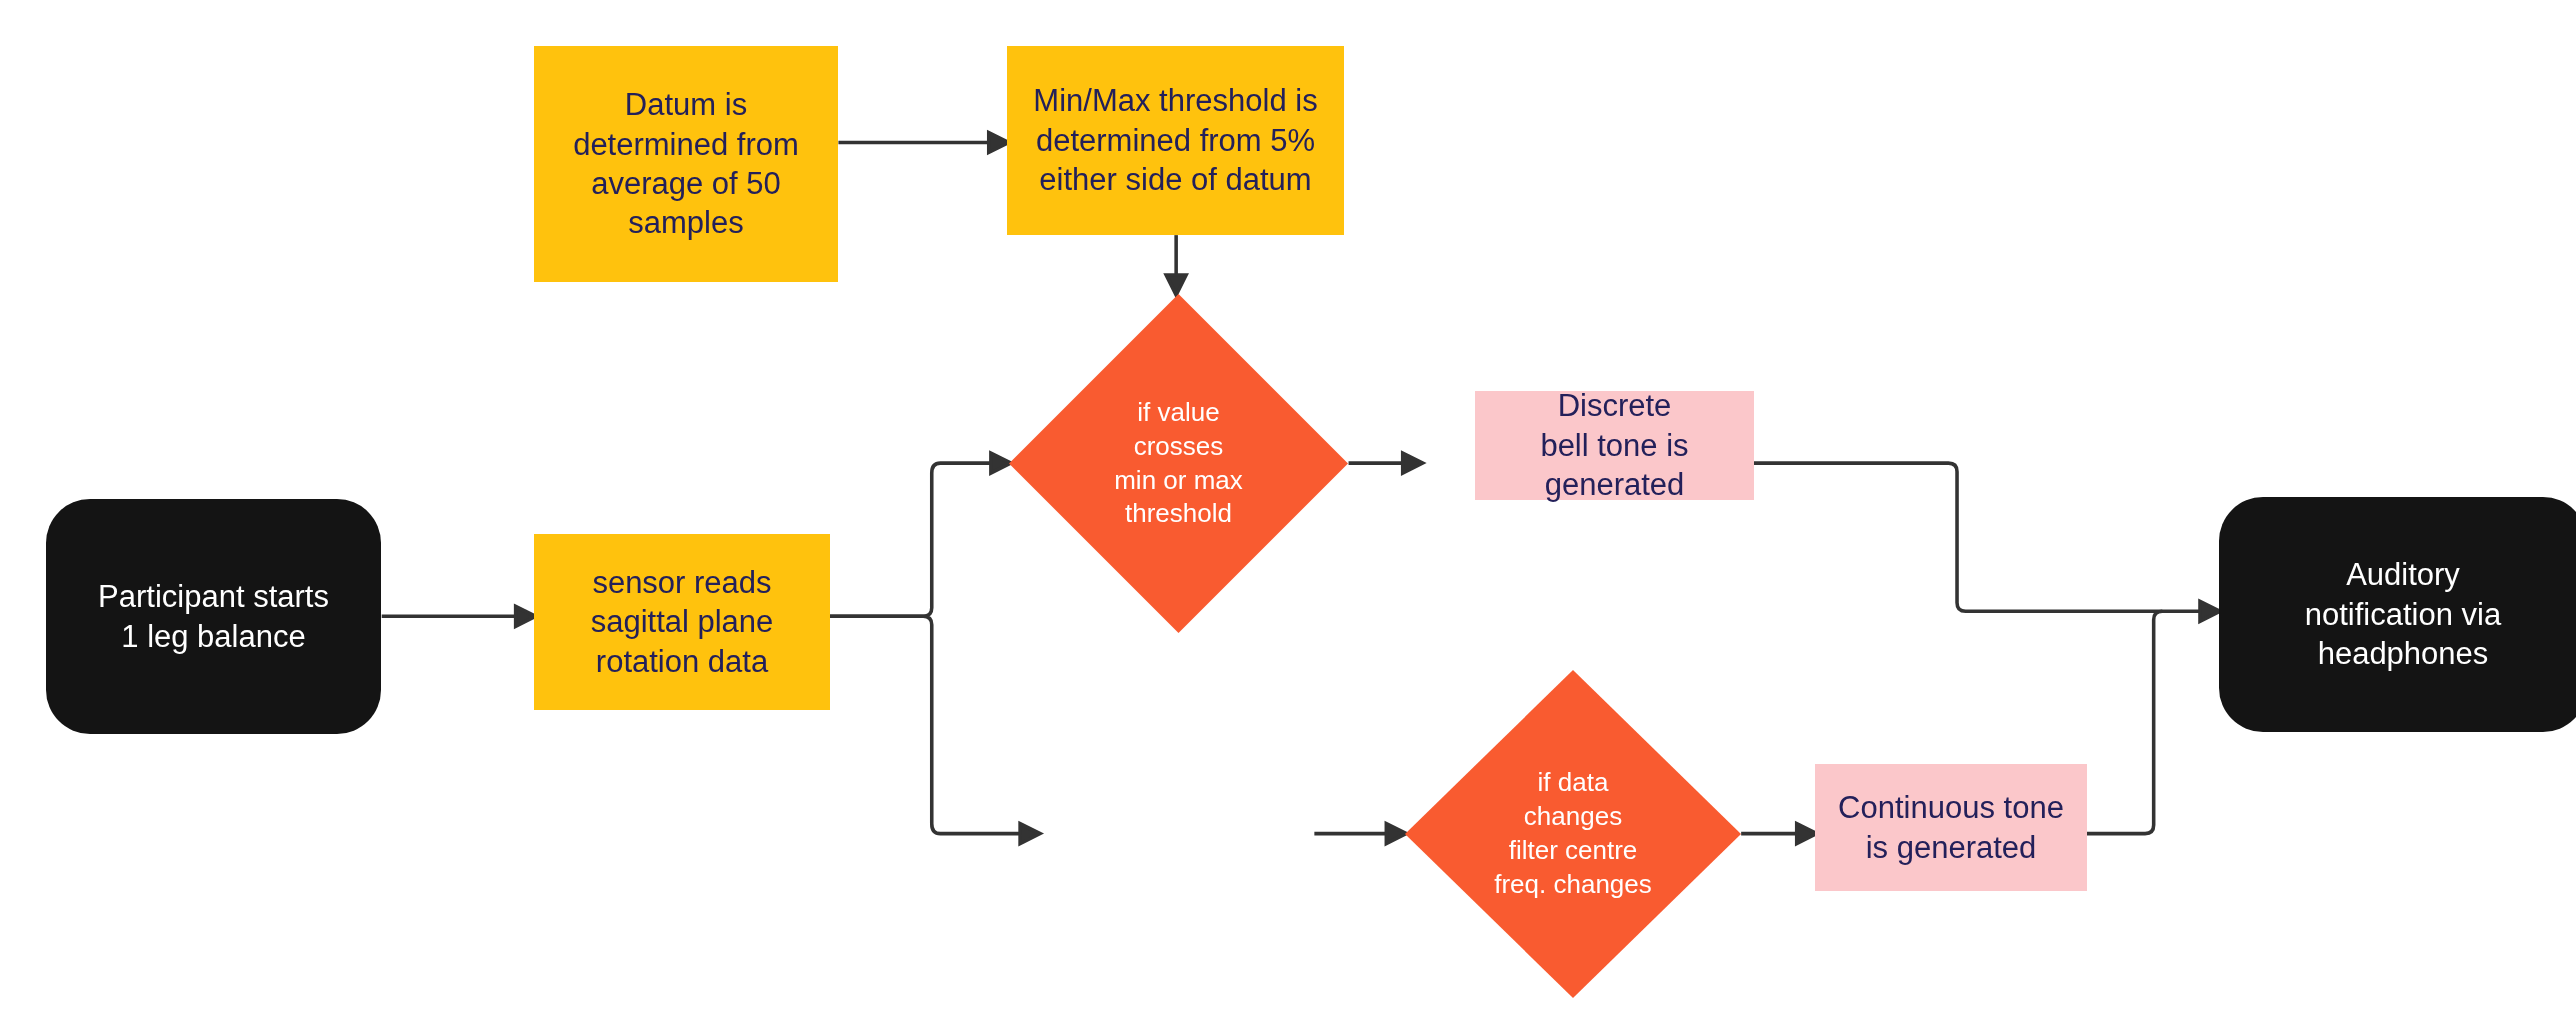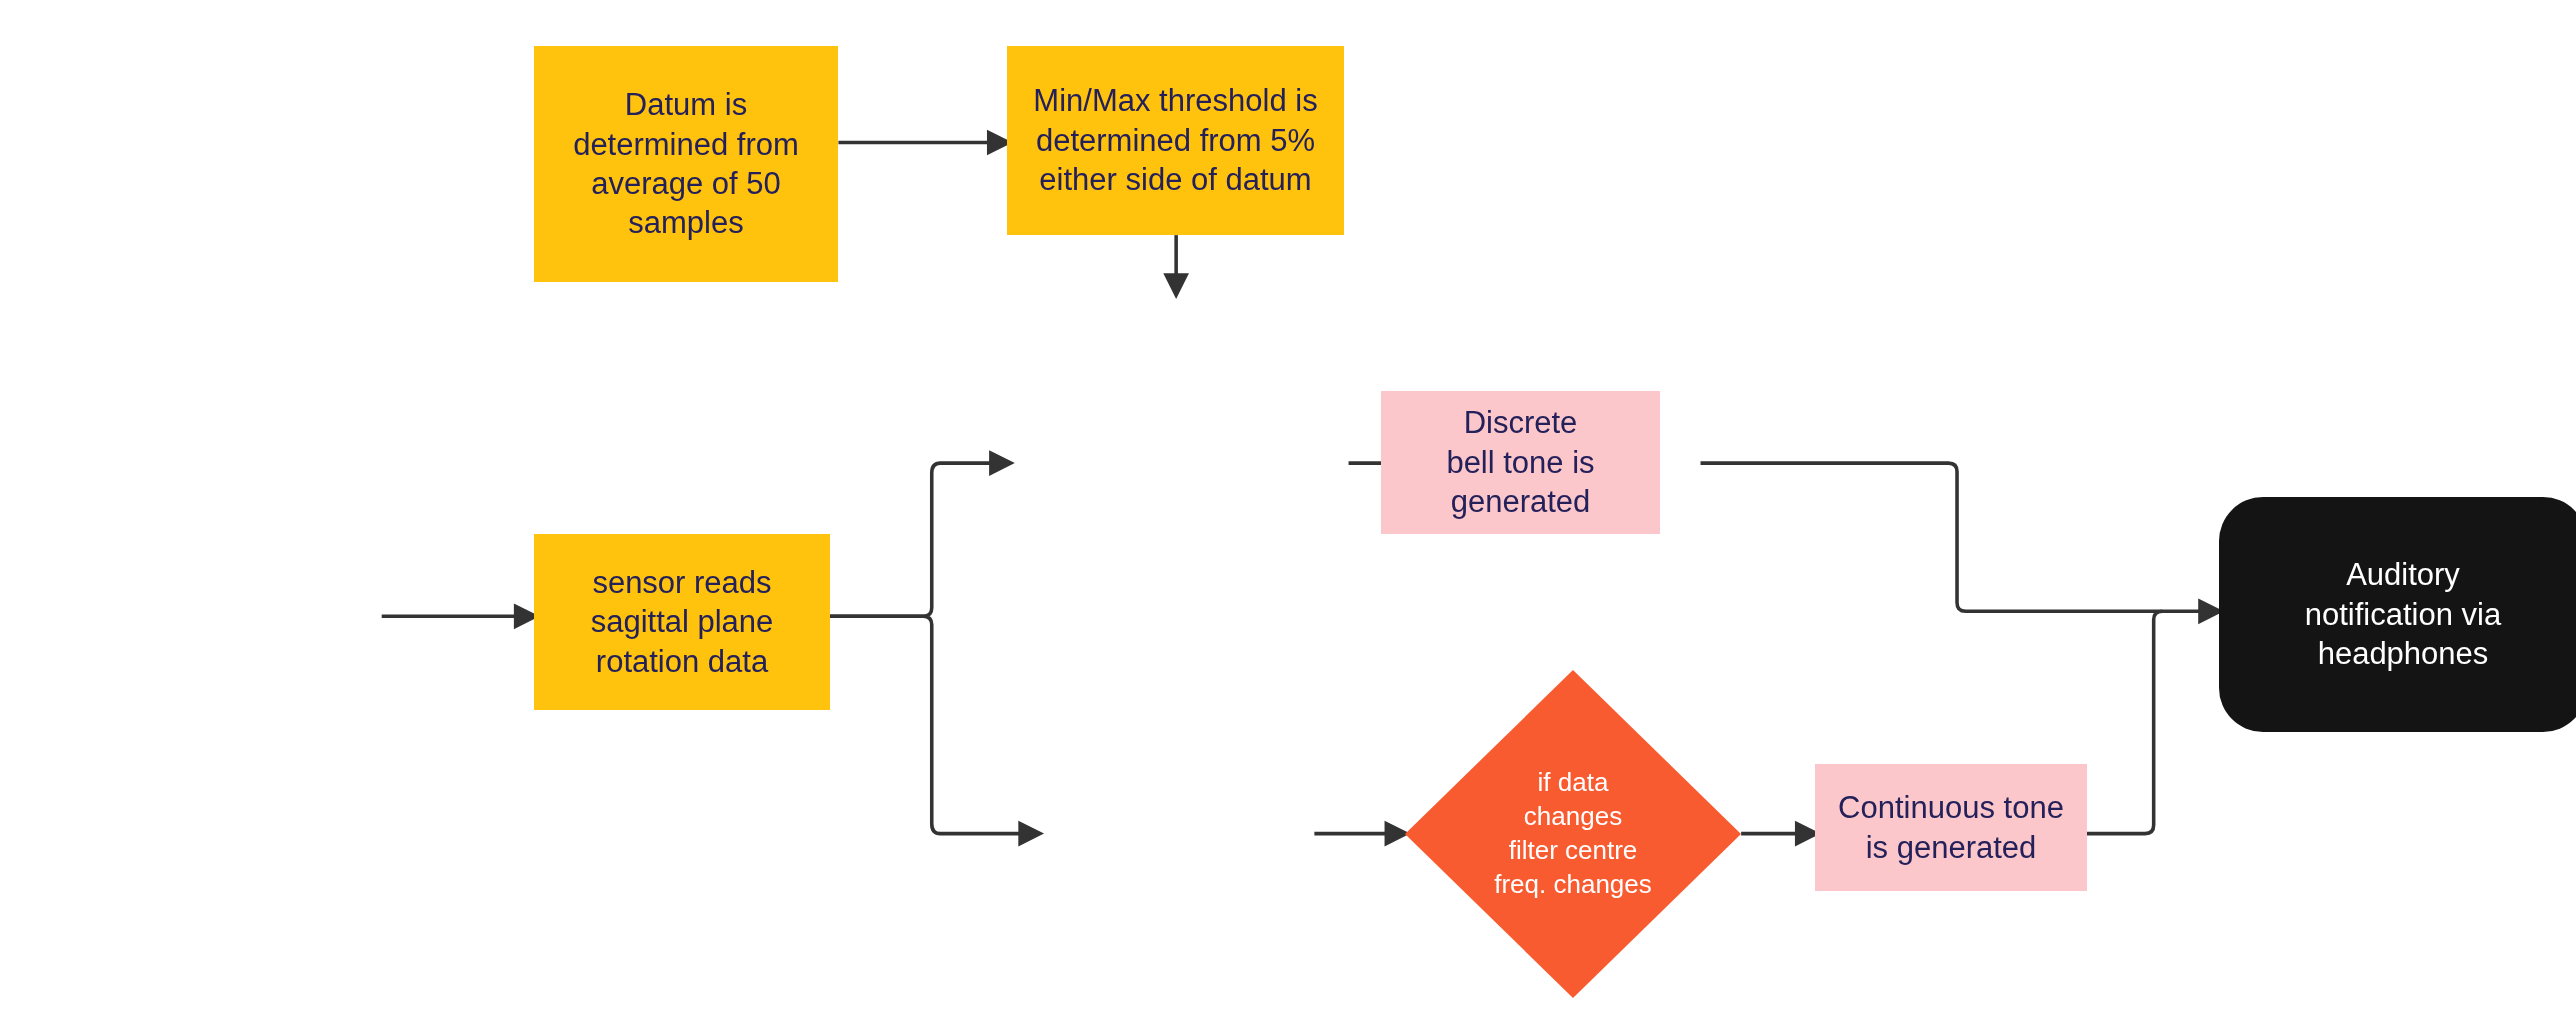--- a/index.html
+++ b/index.html
@@ -38,21 +38,21 @@
     clip-path:polygon(50% 0,100% 50%,50% 100%,0 50%);
   }
   .diamond .label{font-size:26px;line-height:1.3}
 
   
   #n-start     {left:46px;   top:499px; width:335px; height:235px}
   #n-datum     {left:534px;  top:46px;  width:304px; height:236px}
   #n-minmax    {left:1007px; top:46px;  width:337px; height:189px}
   #n-sensor    {left:534px;  top:534px; width:296px; height:176px}
   #n-threshold {left:1009px; top:294px; width:339px; height:339px}
-  #n-discrete  {left:1381px; top:391px; width:279px; height:143px}
+  #n-discrete  {left:1475px; top:391px; width:279px; height:109px}
   #n-scaled    {left:1039px; top:764px;width:276px; height:140px}
   #n-freq      {left:1405px; top:670px; width:336px; height:328px}
   #n-continuous{left:1815px; top:764px;width:272px; height:127px}
   #n-end       {left:2219px; top:497px; width:368px; height:235px}
 </style>
 </head>
 <body>
 
 <div class="canvas">
 
@@ -67,40 +67,50 @@
     <path d="M 535 865 H 723" marker-end="url(#arrow)"></path>
     <path d="M 1164 865 H 1295 Q 1307 865 1307 853 V 664 Q 1307 650 1319 650 H 1390" marker-end="url(#arrow)"></path>
     <path d="M 1164 865 H 1295 Q 1307 865 1307 877 V 1156 Q 1307 1170 1319 1170 H 1431" marker-end="url(#arrow)"></path>
     <path d="M 1892 650 H 1968" marker-end="url(#arrow)"></path>
     <path d="M 2386 650 H 2734 Q 2746 650 2746 662 V 846 Q 2746 858 2758 858 H 3087" marker-end="url(#arrow)"></path>
     <path d="M 1844 1170 H 1945" marker-end="url(#arrow)"></path>
     <path d="M 2443 1170 H 2521" marker-end="url(#arrow)"></path>
     <path d="M 2928 1170 H 3010 Q 3022 1170 3022 1158 V 870 Q 3022 858 3034 858"></path>
   </svg>
 
+  <div class="node term" id="n-start">
+    <span class="label">Participant starts
+1 leg balance</span>
+  </div>
 
   <div class="node proc" id="n-datum">
     <span class="label">Datum is
 determined from
 average of 50
 samples</span>
   </div>
 
   <div class="node proc" id="n-minmax">
     <span class="label">Min/Max threshold is
 determined from 5%
 either side of datum</span>
   </div>
 
   <div class="node proc" id="n-sensor">
     <span class="label">sensor reads
 sagittal plane
 rotation data</span>
   </div>
 
+  <div class="node diamond" id="n-threshold">
+    <span class="label">if value
+crosses
+min or max
+threshold</span>
+  </div>
 
   <div class="node out" id="n-discrete">
     <span class="label">Discrete
 bell tone is
 generated</span>
   </div>
 
 
   <div class="node diamond" id="n-freq">
     <span class="label">if data

